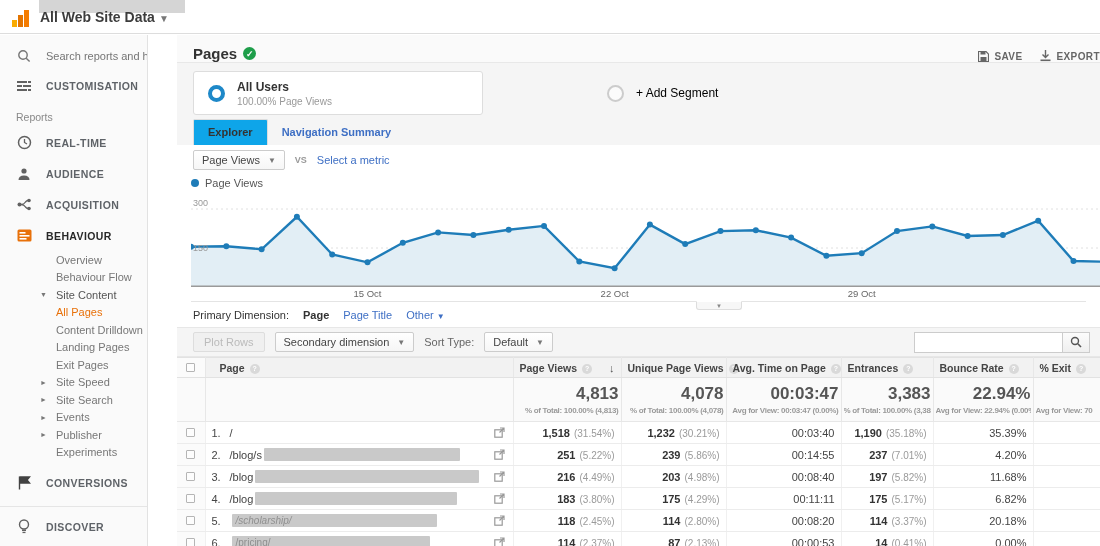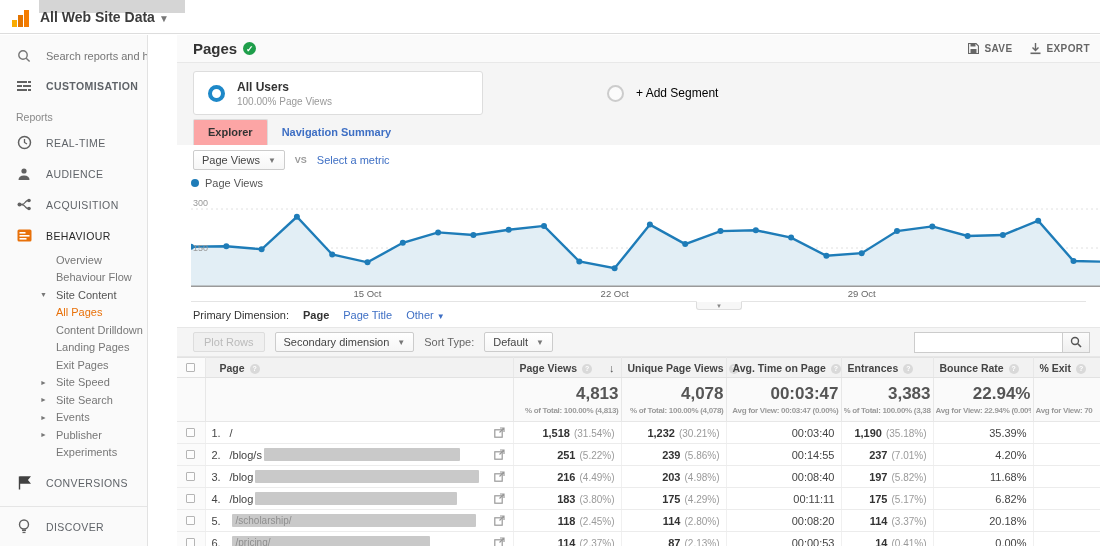--- a/index.html
+++ b/index.html
@@ -20,56 +20,56 @@
   
   .sidebar { position:absolute; left:0; top:35px; width:148px; height:511px; background:#fafafa;
     border-right:1px solid #e2e2e2; font-size:11px; color:#666; overflow:hidden; }
   .side-row { display:flex; align-items:center; gap:14px; padding:0 0 0 16px; height:26px; cursor:pointer; }
   .side-row .icn { width:16px; height:16px; flex:0 0 16px; display:flex; align-items:center; justify-content:center; }
   .side-search { height:30px; margin-top:6px; }
   .side-search input { border:none; background:transparent; outline:none; font-size:11px; color:#666;
     font-family:"Liberation Sans",sans-serif; width:120px; }
   .side-section { font-weight:bold; letter-spacing:.4px; color:#5f6368; font-size:10.5px; height:30px; }
   .reports-label { padding:10px 0 4px 16px; color:#888; font-size:10.5px; }
-  .nav-item { height:31px; font-weight:normal; letter-spacing:.4px; color:#5f6368; font-size:10.5px; }
+  .nav-item { height:31px; font-weight:bold; letter-spacing:.4px; color:#5f6368; font-size:10.5px; }
   .nav-item.active { color:#282828; }
   .sub-item { padding-left:56px; height:17.5px; display:flex; align-items:center; color:#777; cursor:pointer; position:relative; }
   .sub-item.l2 { padding-left:56px; }
   .sub-item .tri { position:absolute; left:40px; font-size:7px; color:#777; }
   .sub-item.active-page { color:#e8710a; }
   .sub-head { color:#555;align-items:center; }
   .side-divider { border-top:1px solid #e5e5e5; margin:8px 0 4px 0; }
   .icn svg { display:block; }
 
   
   .main { position:absolute; left:177px; top:35px; width:923px; height:511px; background:#fff; overflow:hidden; }
 
   .report-header { height:28px; background:#fafafa; border-bottom:1px solid #e8e8e8;
-    display:flex; align-items:center; justify-content:space-between; padding:0 10px 0 16px; }
+    display:flex; align-items:flex-end; justify-content:space-between; padding:0 0 0 16px; }
   .report-title { font-size:15px; font-weight:bold; color:#333; display:flex; align-items:center; gap:6px; }
   .check-badge { width:13px; height:13px; border-radius:50%; background:#1e9e4a; color:#fff; font-size:9px;
     display:inline-flex; align-items:center; justify-content:center; }
   .header-actions { display:flex; gap:18px; align-items:center; }
   .action-btn { display:flex; align-items:center; gap:5px; font-size:10px; font-weight:bold; color:#666;
     letter-spacing:.4px; cursor:pointer; }
 
   .segment-band { background:#f5f5f5; padding:10px 0 0 16px; height:82px; position:relative; }
   .segment-card { position:absolute; left:16px; top:8px; width:290px; height:44px; background:#fff;
     border:1px solid #ddd; border-radius:3px; display:flex; align-items:center; gap:12px; padding:0 14px; cursor:pointer; }
   .seg-ring { width:17px; height:17px; border-radius:50%; border:4px solid #1e88c8; background:#fff; }
   .seg-name { font-size:12px; font-weight:bold; color:#333; }
   .seg-detail { font-size:10px; color:#999; margin-top:2px; }
   .add-segment { position:absolute; left:430px; top:8px; height:44px; display:flex; align-items:center; gap:12px;
     color:#777; cursor:pointer; }
   .add-ring { width:17px; height:17px; border-radius:50%; border:2px solid #ccc; background:#fbfbfb; }
   .add-label { font-size:12px; color:#000000; }
 
   .tabs-row { position:absolute; left:0; bottom:0; width:100%; height:25px; display:flex; align-items:flex-end; padding-left:16px; }
   .tab { font-size:11px; font-weight:bold; padding:6px 14px 7px; cursor:pointer; }
-  .tab.active { background:#fca5a5; border:1px solid #ddd; border-bottom:none; border-radius:2px 2px 0 0; color:#333;text-align:center; }
+  .tab.active { background:#0ea5e9; border:1px solid #ddd; border-bottom:none; border-radius:2px 2px 0 0; color:#333;text-align:center; }
   .tab.link { color:#3e6fc4; }
 
   .metric-row { height:30px; display:flex; align-items:center; gap:10px; padding:0 16px; background:#fff; }
   .dd-btn { border:1px solid #ccc; border-radius:2px; background:linear-gradient(#fff,#f6f6f6);
     font-size:11px; color:#444; padding:3px 8px; display:inline-flex; align-items:center; gap:8px; cursor:pointer; }
   .dd-btn .caret { font-size:8px; color:#777; }
   .vs { font-size:9px; font-weight:bold; color:#999; }
   .blue-link { color:#3e6fc4; font-size:11px; cursor:pointer; }
 
   .chart-block { position:relative; height:128px; margin-left:14px; }
@@ -515,21 +515,21 @@
               </svg></span></td>
           <td class="num"><b>183</b><span class="pct">(3.80%)</span></td>
           <td class="num"><b>175</b><span class="pct">(4.29%)</span></td>
           <td class="plain">00:11:11</td>
           <td class="num"><b>175</b><span class="pct">(5.17%)</span></td>
           <td class="plain">6.82%</td>
           <td class="plain"></td>
         </tr>
         <tr>
           <td class="cb-cell"><span class="cb"></span></td>
-          <td class="page-cell"><span class="row-idx">5.</span><span class="redact-bar" style="width: 244px;">/scholarship/</span><span class="ext-icon"><svg width="11" height="11" viewBox="0 0 11 11">
+          <td class="page-cell"><span class="row-idx">5.</span><span class="redact-bar" style="width: 205px; font-style: italic;">/scholarship/</span><span class="ext-icon"><svg width="11" height="11" viewBox="0 0 11 11">
                 <rect x="0.8" y="2.8" width="7.4" height="7.4" fill="none" stroke="#999" stroke-width="1.2"></rect>
                 <path d="M6 1 H10 V5 M10 1 L5.5 5.5" fill="none" stroke="#999" stroke-width="1.2"></path>
               </svg></span></td>
           <td class="num"><b>118</b><span class="pct">(2.45%)</span></td>
           <td class="num"><b>114</b><span class="pct">(2.80%)</span></td>
           <td class="plain">00:08:20</td>
           <td class="num"><b>114</b><span class="pct">(3.37%)</span></td>
           <td class="plain">20.18%</td>
           <td class="plain"></td>
         </tr>

